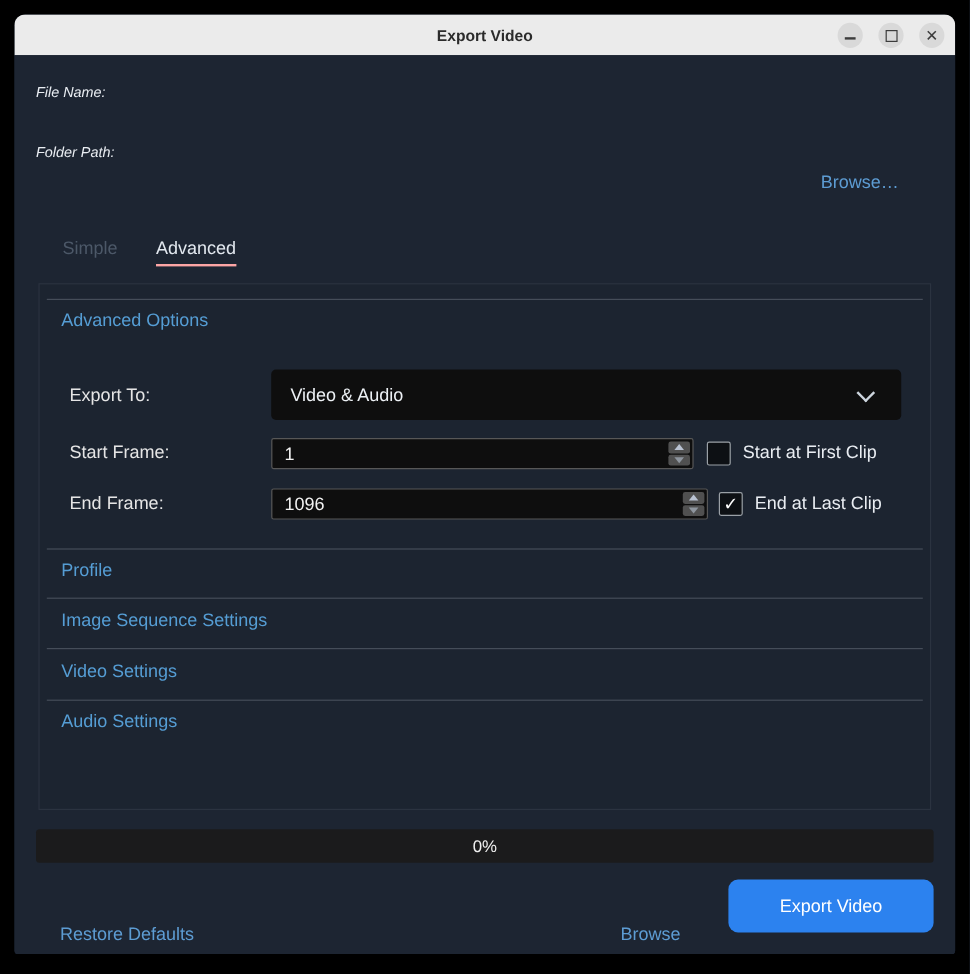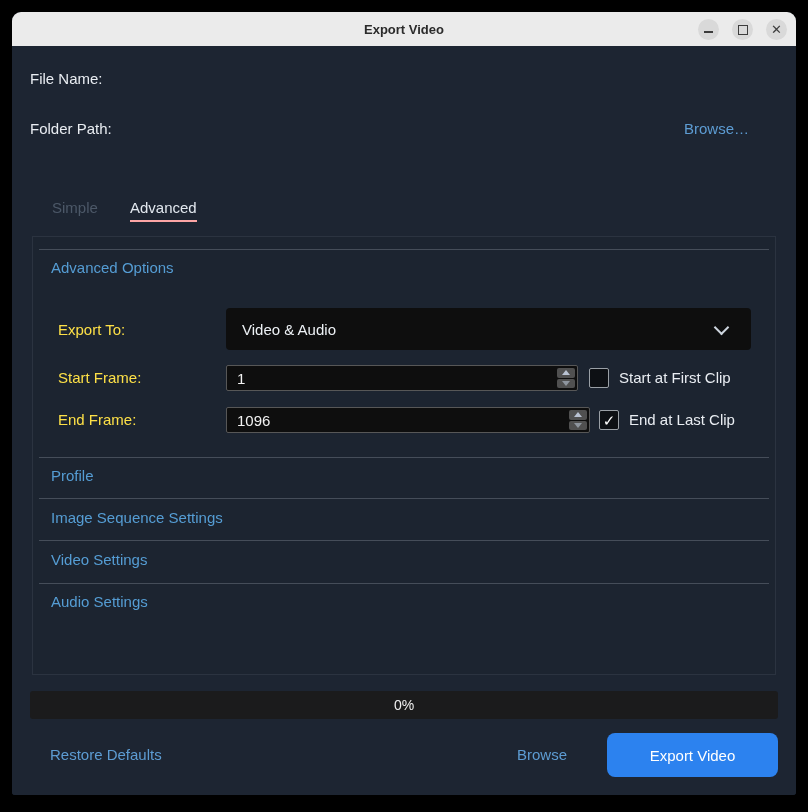--- a/index.html
+++ b/index.html
@@ -24,43 +24,43 @@
     display:flex; align-items:center; justify-content:center; cursor:pointer;
   }
   .min-glyph { width:9px; height:2px; background:#3c3c3c; margin-top:5px; }
   .max-glyph { width:8px; height:8px; border:1.5px solid #3c3c3c; }
   .close-glyph { font-size:13px; color:#3c3c3c; line-height:1; }
   
   .content {
     position:absolute; top:34px; left:0; right:0; bottom:0; background:#1d2532;
   }
   .flabel {
-    position:absolute; left:18px; font-size:15px; color:#e9edf2;
+    position:absolute; left:18px; font-size:12px; color:#e9edf2;font-style:italic;
   }
   .text-input {
     position:absolute; height:24px; background:#0f0f10; color:#f2f2f2;
     border:1px solid #0a0a0a; font-size:15px; padding:0 9px;
     font-family:"Liberation Sans", sans-serif; box-sizing:border-box;
   }
-  .link { position:absolute; color:#5d9cd3; font-size:15px; cursor:pointer; }
+  .link { position:absolute; color:#5d9cd3; font-size:15px; cursor:pointer;margin-top:24px; }
   
   .tab { position:absolute; font-size:15px; cursor:pointer; }
   .tab.simple { left:40px; top:153px; color:#4c5868; }
   .tab.advanced {
     left:118px; top:153px; color:#e2e8ef;
     border-bottom:2px solid #fca5a5; padding-bottom:4px;
   }
   
   .panel {
     position:absolute; left:20px; top:190px; width:744px; height:439px;
     border:1px solid #2b3340; background:#1c2430; box-sizing:border-box;
   }
   .divider { position:absolute; left:6px; right:6px; height:1px; background:#454d59; }
   .section-title { position:absolute; left:18px; font-size:15px; color:#559dd4; cursor:pointer; }
-  .plabel { position:absolute; left:25px; font-size:15px; color:#fde047; }
+  .plabel { position:absolute; left:25px; font-size:15px; color:#e5e5e5; }
   .dropdown {
     position:absolute; left:193px; top:71px; width:525px; height:42px;
     background:#0e0e0e; border-radius:4px; display:flex; align-items:center;
     padding-left:16px; box-sizing:border-box; color:#edf1f5; font-size:15px; cursor:pointer;
   }
   .chevron {
     position:absolute; right:24px; top:14px; width:9px; height:9px;
     border-right:2px solid #cdd5de; border-bottom:2px solid #cdd5de;
     transform:rotate(45deg);
   }

